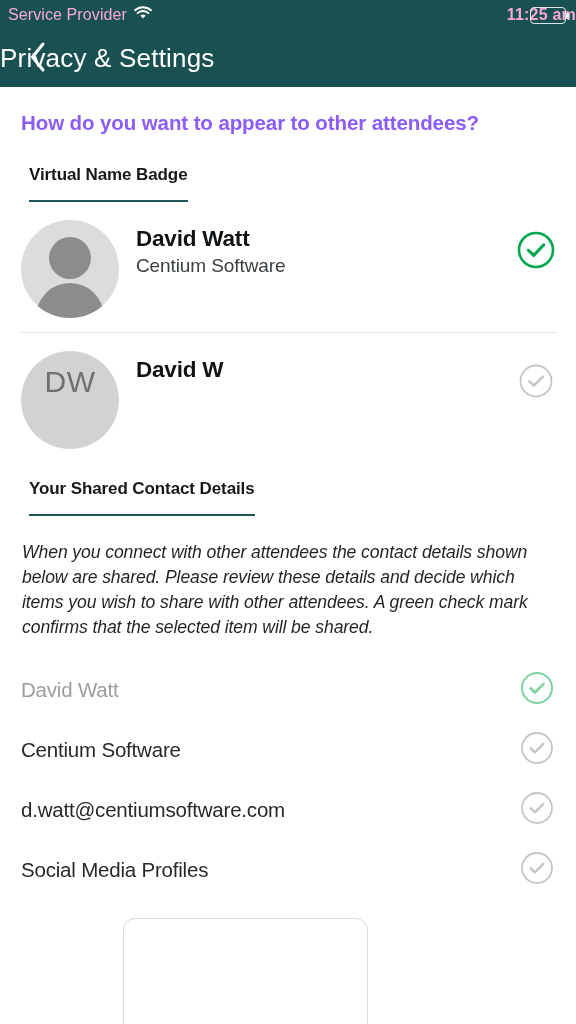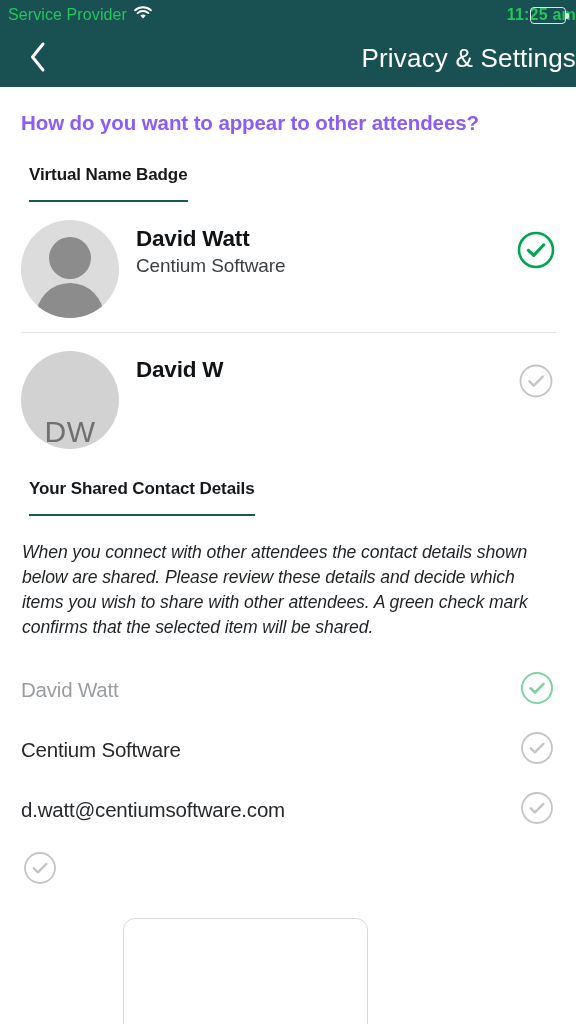--- a/index.html
+++ b/index.html
@@ -7,21 +7,21 @@
     width:576px; height:1024px;
     background:#ffffff;
     font-family:"Liberation Sans", sans-serif;
     overflow:hidden;
   }
   #app { position:relative; width:576px; height:1024px; background:#fff; }
 
   
   .statusbar{
     position:relative; height:30px; background:#195152;
-    display:flex; align-items:center; color:#22c55e;
+    display:flex; align-items:center; color:#f9a8d4;
   }
   .sb-left{
     position:absolute; left:8px; display:flex; align-items:center; gap:7px;
     font-size:16px; font-weight:400; letter-spacing:.1px;
   }
   .wifi{ display:block; }
   .sb-time{
     position:absolute; left:0; right:0; text-align:right;
     font-size:16px; font-weight:700; letter-spacing:.2px;
   }
@@ -34,21 +34,21 @@
   .battery .lvl{ width:100%; height:100%; background:#fff; border-radius:1.5px; }
   .battery:after{
     content:""; position:absolute; right:-4px; top:5px;
     width:2.6px; height:6px; background:rgba(255,255,255,.85);
     border-radius:0 2px 2px 0;
   }
 
   
   .navbar{
     position:relative; height:57px; background:#195152;
-    display:flex; align-items:center; justify-content:flex-end;
+    display:flex; align-items:center; justify-content:flex-start;
   }
   .nav-back{
     position:absolute; left:16px; top:0; bottom:0;
     width:44px; display:flex; align-items:center; justify-content:center;
     cursor:pointer;
   }
   .nav-title{
     color:#fff; font-size:26px; font-weight:400; letter-spacing:.2px;
   }
 
@@ -76,21 +76,21 @@
     background:#dcdcdc; flex:0 0 98px; overflow:hidden;
   }
   .avatar .head{
     position:absolute; left:50%; top:17px; transform:translateX(-50%);
     width:42px; height:42px; border-radius:50%; background:#8c8c8c;
   }
   .avatar .body{
     position:absolute; left:50%; top:63px; transform:translateX(-50%);
     width:68px; height:56px; border-radius:34px 34px 0 0; background:#8c8c8c;
   }
-  .avatar.initials{ background:#d2d2d2; display:flex; align-items:flex-end; justify-content:center; }
+  .avatar.initials{ background:#d2d2d2; display:flex; align-items:flex-start; justify-content:center; }
   .avatar.initials span{
     font-size:30px; color:#6e7072; font-weight:400; letter-spacing:.5px;
     margin-top:14px;
   }
   .badge-text{ flex:1; padding:6px 0 0 17px; }
   .badge-name{ font-size:22.5px; font-weight:700; color:#0f1316; letter-spacing:-.2px; }
   .badge-sub{ font-size:19px; color:#3a3f43; margin-top:3px; letter-spacing:-.1px; }
   .check-slot{ padding-top:10px; cursor:pointer; }
 
   .divider{ height:1px; background:#e2e3e4; margin:14px 20px 0 21px; }
@@ -240,20 +240,21 @@
             <span>
               <svg width="38" height="38" viewBox="0 0 38 38">
                 <circle cx="19" cy="19" r="15" fill="none" stroke="#c4c5c6" stroke-width="1.8"></circle>
                 <path d="M12.8 19.3 L16.9 23.3 L25.4 14.9" fill="none" stroke="#c4c5c6" stroke-width="2.4" stroke-linecap="round" stroke-linejoin="round"></path>
               </svg>
             </span>
           </span>
         </div>
 
         <div class="contact-row">
+          <span class="contact-label">Social Media Profiles</span>
           <span>
             <span>
               <svg width="38" height="38" viewBox="0 0 38 38">
                 <circle cx="19" cy="19" r="15" fill="none" stroke="#c4c5c6" stroke-width="1.8"></circle>
                 <path d="M12.8 19.3 L16.9 23.3 L25.4 14.9" fill="none" stroke="#c4c5c6" stroke-width="2.4" stroke-linecap="round" stroke-linejoin="round"></path>
               </svg>
             </span>
           </span>
         </div>
 

